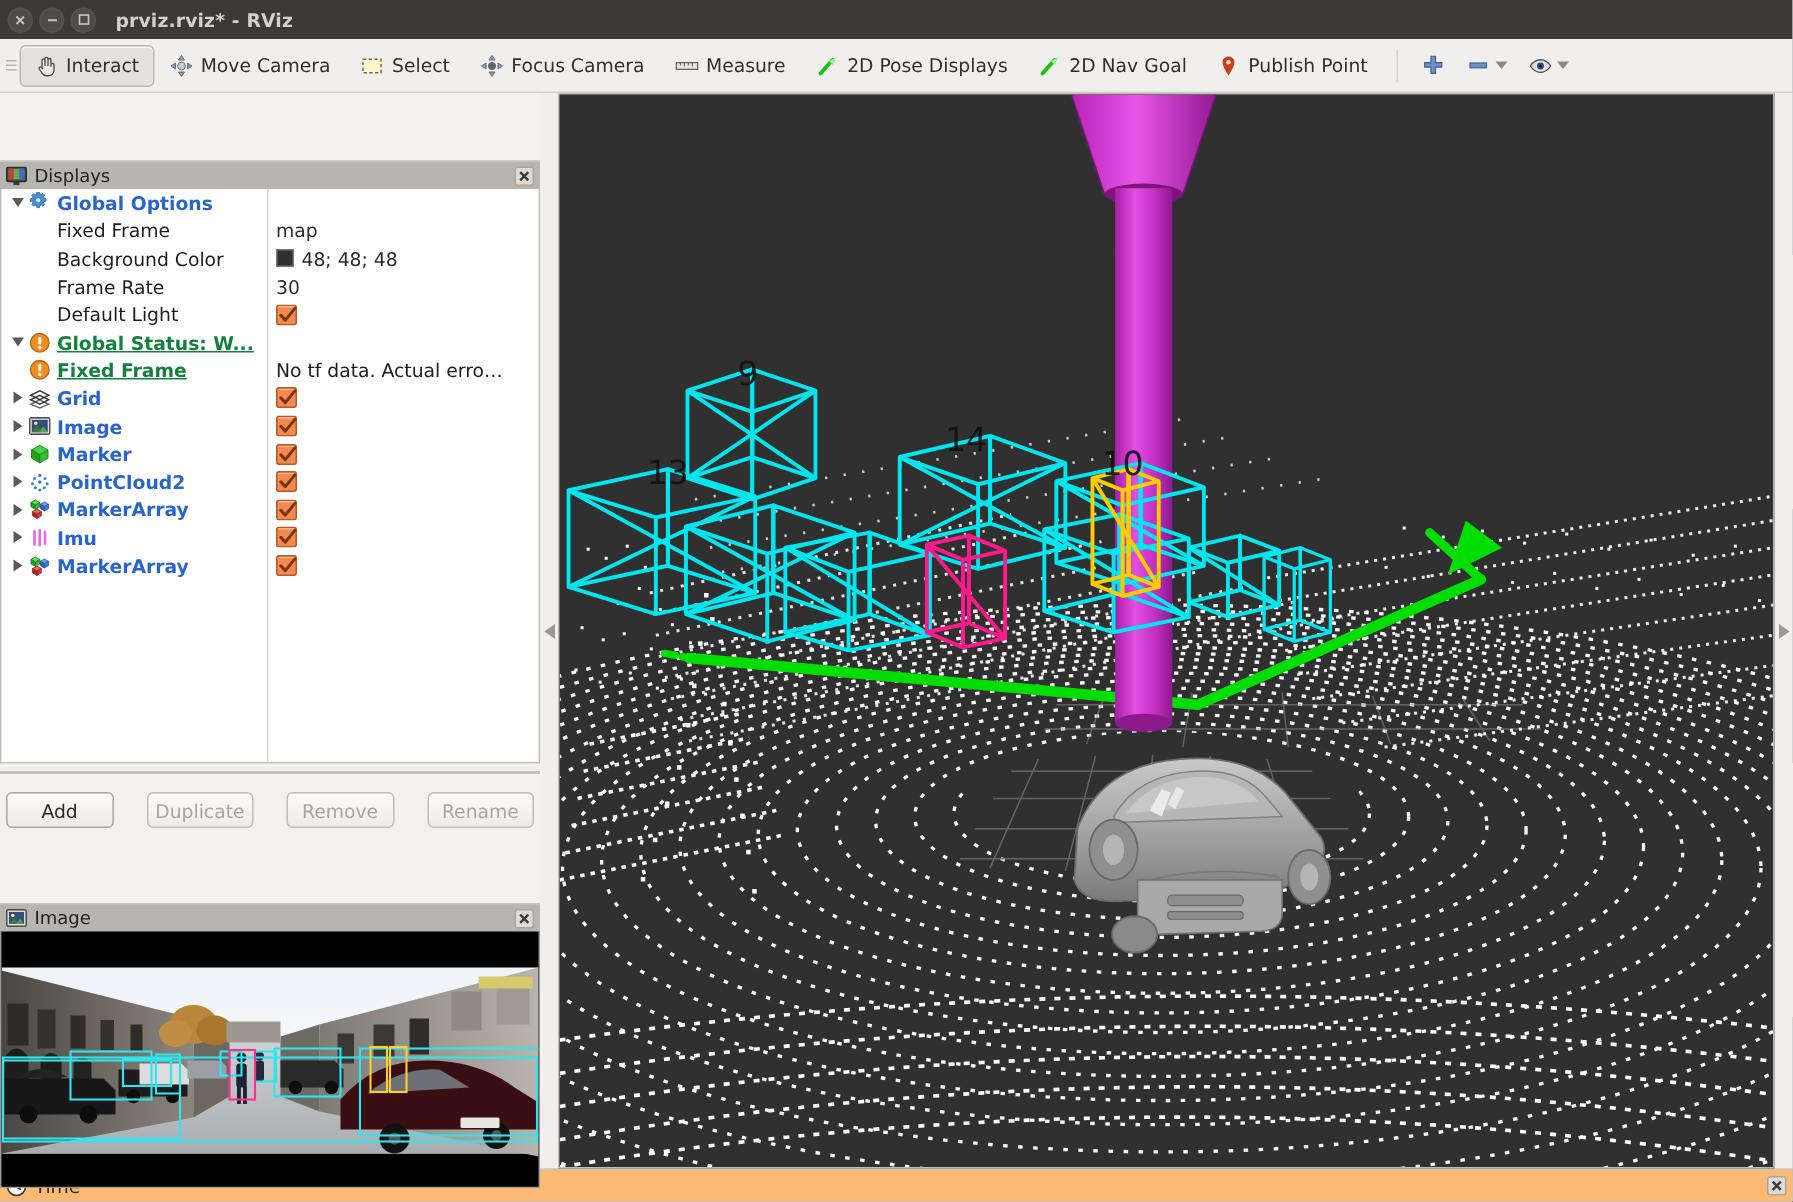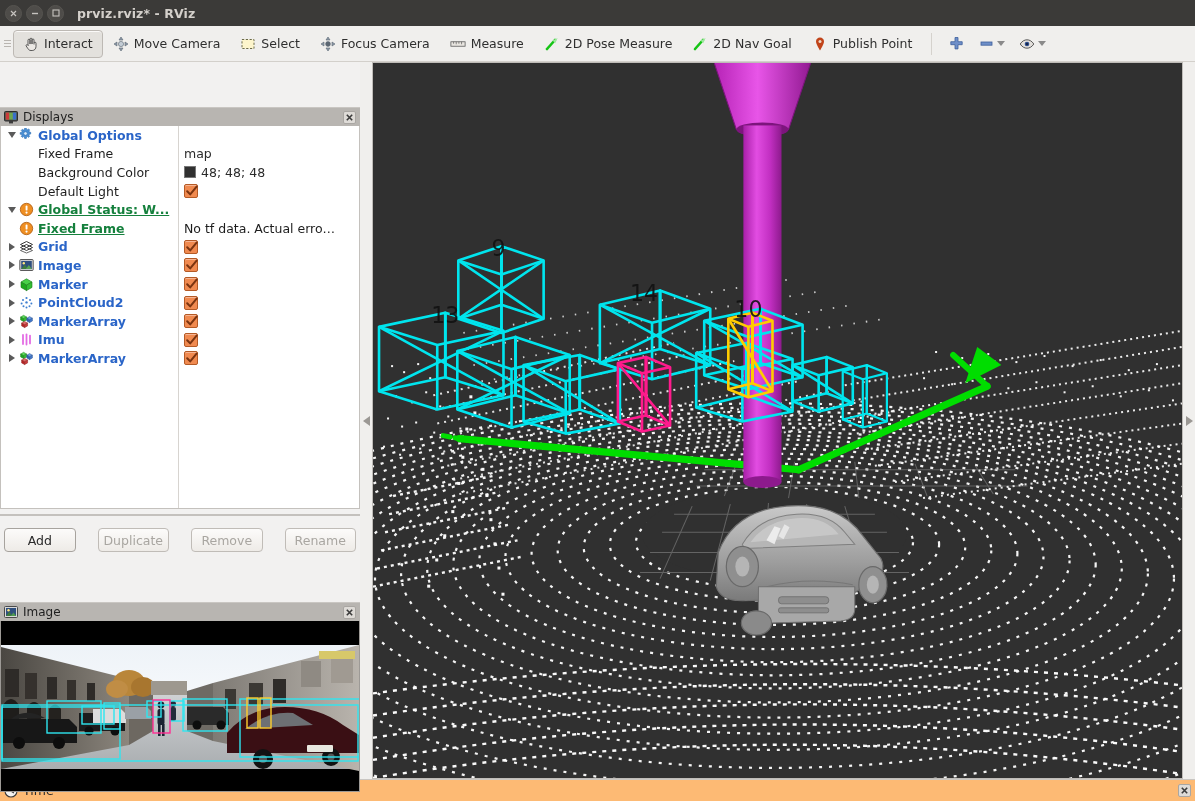--- a/index.html
+++ b/index.html
@@ -229,21 +229,21 @@
       <span>Measure</span>
     </div>
 
     <div class="tb-item">
       <span class="tb-icon">
         <svg width="16" height="16" viewBox="0 0 16 16">
           <path d="M3 13 L11 4" stroke="#15c415" stroke-width="2.6" stroke-linecap="round"></path>
           <polygon points="13.6,2 11.2,7.3 8.6,4.6" fill="#9ce89c"></polygon>
         </svg>
       </span>
-      <span>2D Pose Measure</span>
+      <span>2D Pose Displays</span>
     </div>
 
     <div class="tb-item">
       <span class="tb-icon">
         <svg width="16" height="16" viewBox="0 0 16 16">
           <path d="M3 13 L11 4" stroke="#15c415" stroke-width="2.6" stroke-linecap="round"></path>
           <polygon points="13.6,2 11.2,7.3 8.6,4.6" fill="#9ce89c"></polygon>
         </svg>
       </span>
       <span>2D Nav Goal</span>
@@ -344,20 +344,30 @@
             </div>
             <div class="trow">
               <div class="name indent-1">
                 <span class="arrow "></span>
                 <span class="tico"></span>
                 <span class="lbl-plain">Background Color</span>
               </div>
               <div class="val">
                 <span class="swatch" style="background: rgb(48, 48, 48);"></span>
                 <span>48; 48; 48</span>
+              </div>
+            </div>
+            <div class="trow">
+              <div class="name indent-1">
+                <span class="arrow "></span>
+                <span class="tico"></span>
+                <span class="lbl-plain">Frame Rate</span>
+              </div>
+              <div class="val">
+                <span>30</span>
               </div>
             </div>
             <div class="trow">
               <div class="name indent-1">
                 <span class="arrow "></span>
                 <span class="tico"></span>
                 <span class="lbl-plain">Default Light</span>
               </div>
               <div class="val">
                 <span class="chk">

